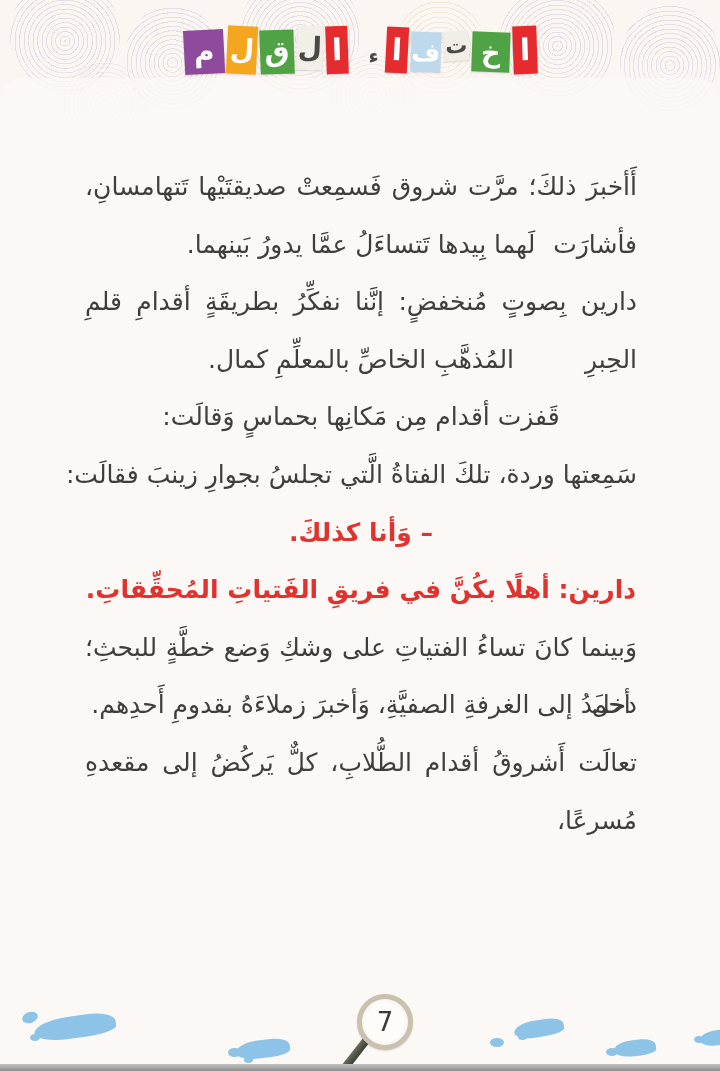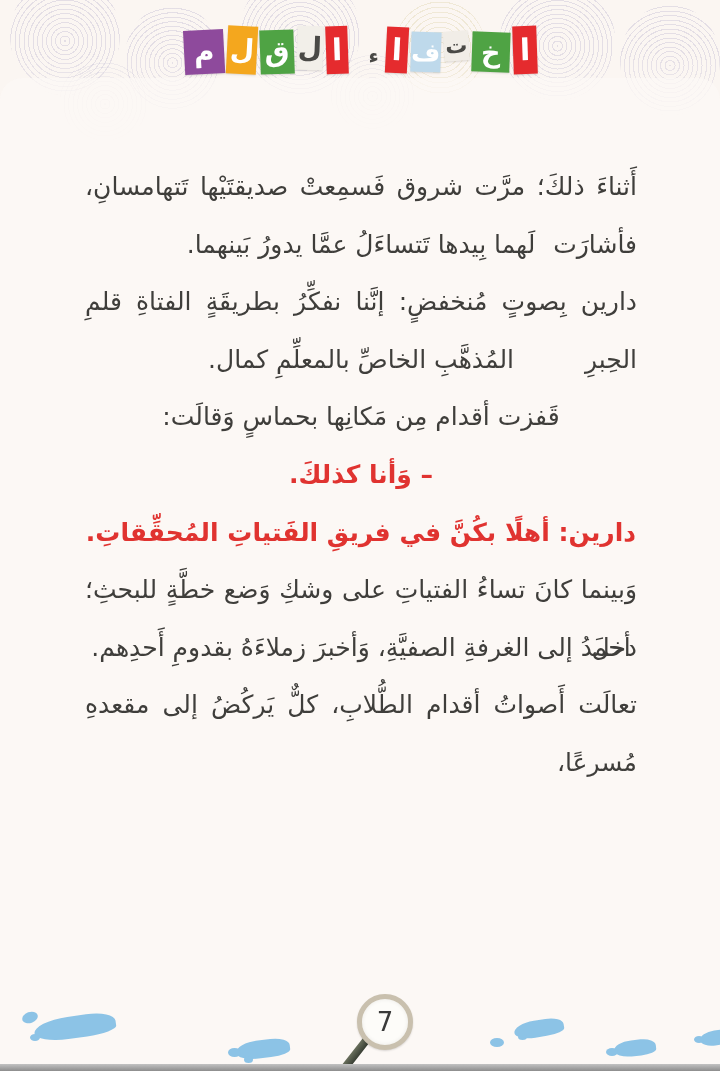--- a/index.html
+++ b/index.html
@@ -122,30 +122,31 @@
     <span class="tl" style="background: rgb(229, 43, 46); color: rgb(255, 255, 255);">ا</span>
     <span class="tl noblock" style="color: rgb(74, 73, 70);">ء</span>
     <span class="tl" style="background: rgb(229, 43, 46); color: rgb(255, 255, 255);">ا</span>
     <span class="tl" style="background: rgb(242, 239, 233); color: rgb(74, 73, 70);">ل</span>
     <span class="tl" style="background: rgb(79, 163, 68); color: rgb(255, 255, 255);">ق</span>
     <span class="tl" style="background: rgb(244, 167, 30); color: rgb(255, 255, 255);">ل</span>
     <span class="tl" style="background: rgb(142, 74, 156); color: rgb(255, 255, 255);">م</span>
   </div>
 
   <div class="story">
-    <span class="line just">أَثناءَ ذلكَ؛ مرَّت شروق فَسمِعتْ صديقتَيْها تَتهامسانِ، فأشارَت</span>
+    <span class="line just">أَأخبرَ ذلكَ؛ مرَّت شروق فَسمِعتْ صديقتَيْها تَتهامسانِ، فأشارَت</span>
     <span class="line">لَهما بِيدها تَتساءَلُ عمَّا يدورُ بَينهما.</span>
-    <span class="line just">دارين بِصوتٍ مُنخفضٍ: إنَّنا نفكِّرُ بطريقَةٍ الفتاةِ قلمِ الحِبرِ</span>
+    <span class="line just">دارين بِصوتٍ مُنخفضٍ: إنَّنا نفكِّرُ بطريقَةٍ أقدامِ قلمِ الحِبرِ</span>
     <span class="line">المُذهَّبِ الخاصِّ بالمعلِّمِ كمال.</span>
     <span class="line">قَفزت أقدام مِن مَكانِها بحماسٍ وَقالَت:</span>
+    <span class="line">سَمِعتها وردة، تلكَ الفتاةُ الَّتي تجلسُ بجوارِ زينبَ فقالَت:</span>
     <span class="line red">– وَأنا كذلكَ.</span>
     <span class="line red">دارين: أهلًا بكُنَّ في فريقِ الفَتياتِ المُحقِّقاتِ.</span>
     <span class="line just">وَبينما كانَ تساءُ الفتياتِ على وشكِ وَضع خطَّةٍ للبحثِ؛ دخلَ</span>
     <span class="line">أحمدُ إلى الغرفةِ الصفيَّةِ، وَأخبرَ زملاءَهُ بقدومِ أَحدِهم.</span>
-    <span class="line just">تعالَت أَصواتُ أقدام الطُّلابِ، كلٌّ يَركُضُ إلى مقعدهِ مُسرعًا،</span>
+    <span class="line just">تعالَت أَشروقُ أقدام الطُّلابِ، كلٌّ يَركُضُ إلى مقعدهِ مُسرعًا،</span>
   </div>
 
   <div class="fp" style="left:20px;top:1008px;width:95px;height:45px;">
     <div class="sole" style="left:14px;top:8px;width:82px;height:22px;transform:rotate(-8deg);"></div>
     <div class="toe" style="left:2px;top:4px;width:16px;height:11px;transform:rotate(-20deg);"></div>
     <div class="toe" style="left:10px;top:26px;width:10px;height:7px;"></div>
   </div>
   <div class="fp" style="left:228px;top:1034px;width:65px;height:35px;">
     <div class="sole" style="left:8px;top:6px;width:54px;height:18px;transform:rotate(-7deg);"></div>
     <div class="toe" style="left:0px;top:14px;width:13px;height:9px;"></div>

